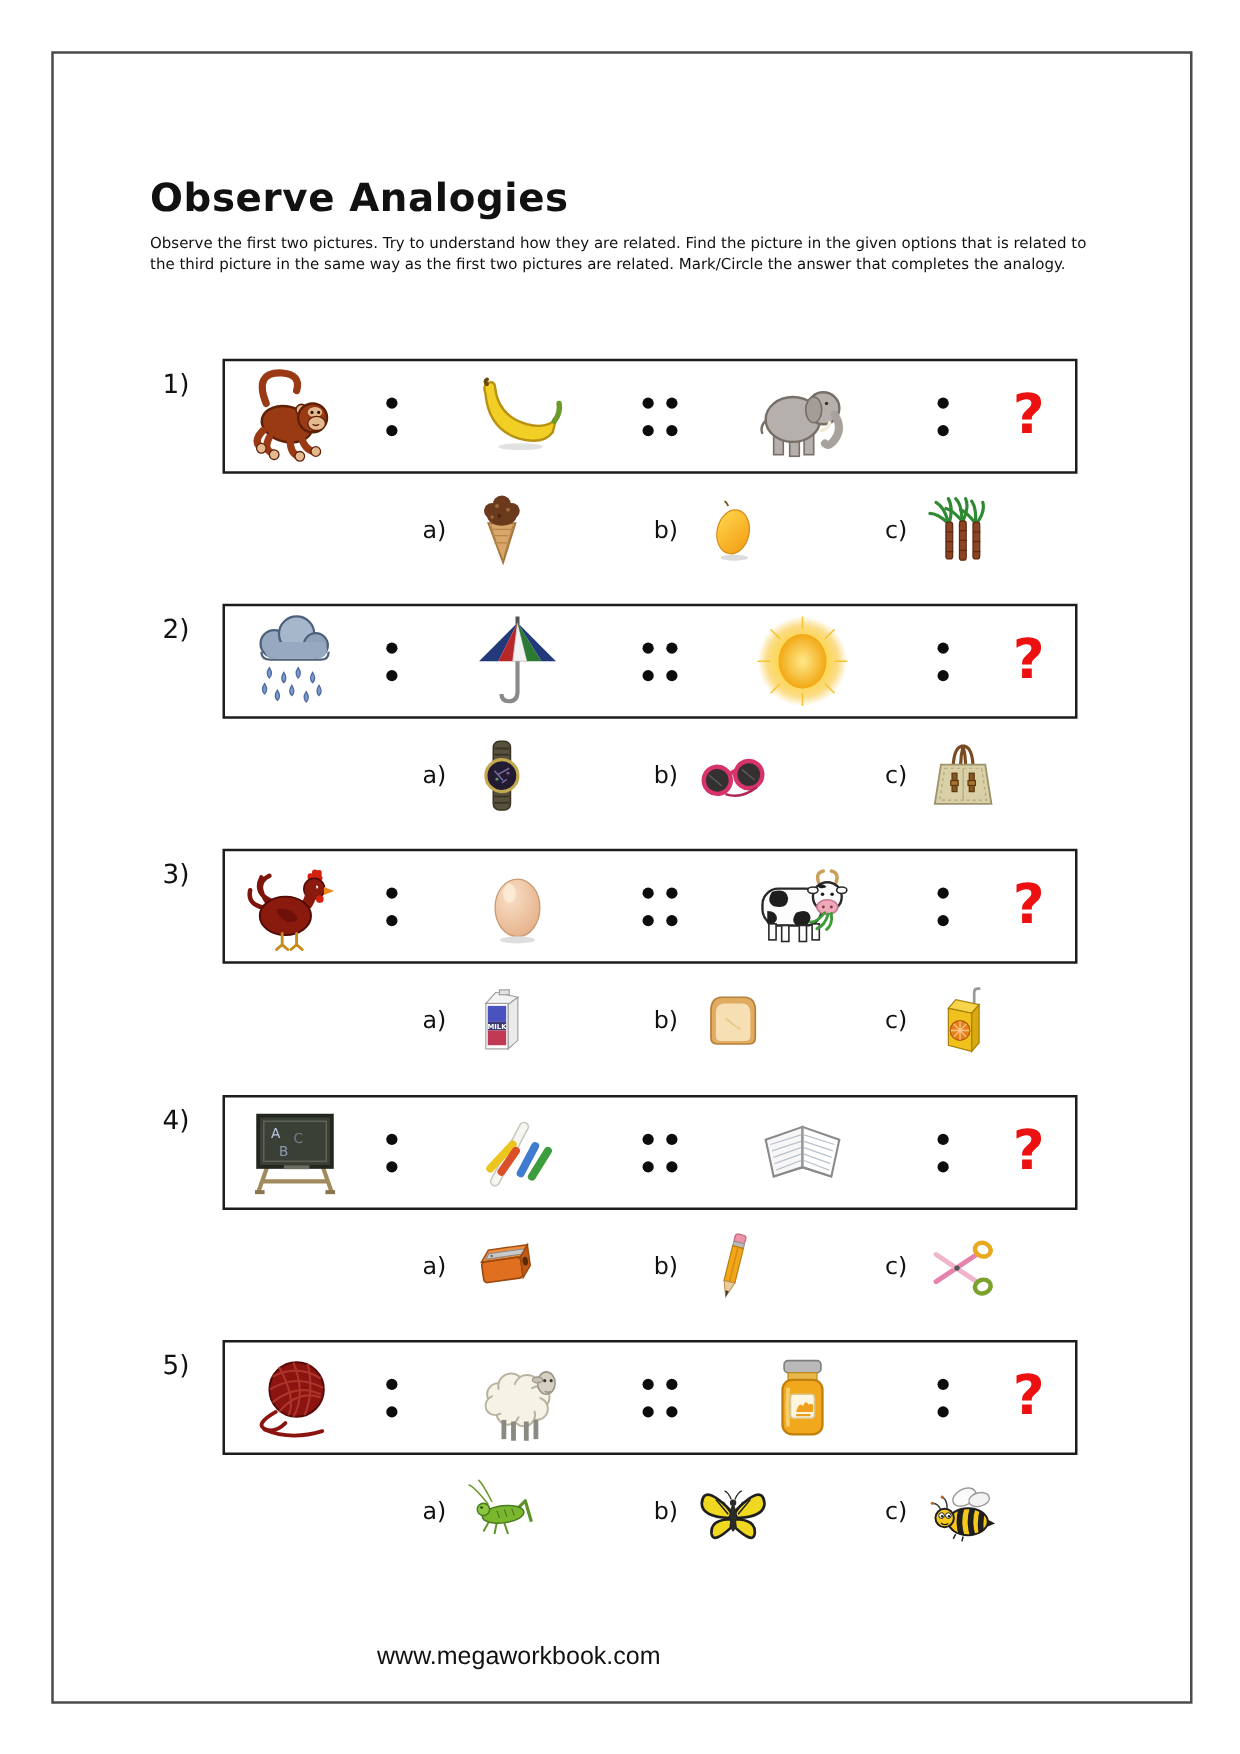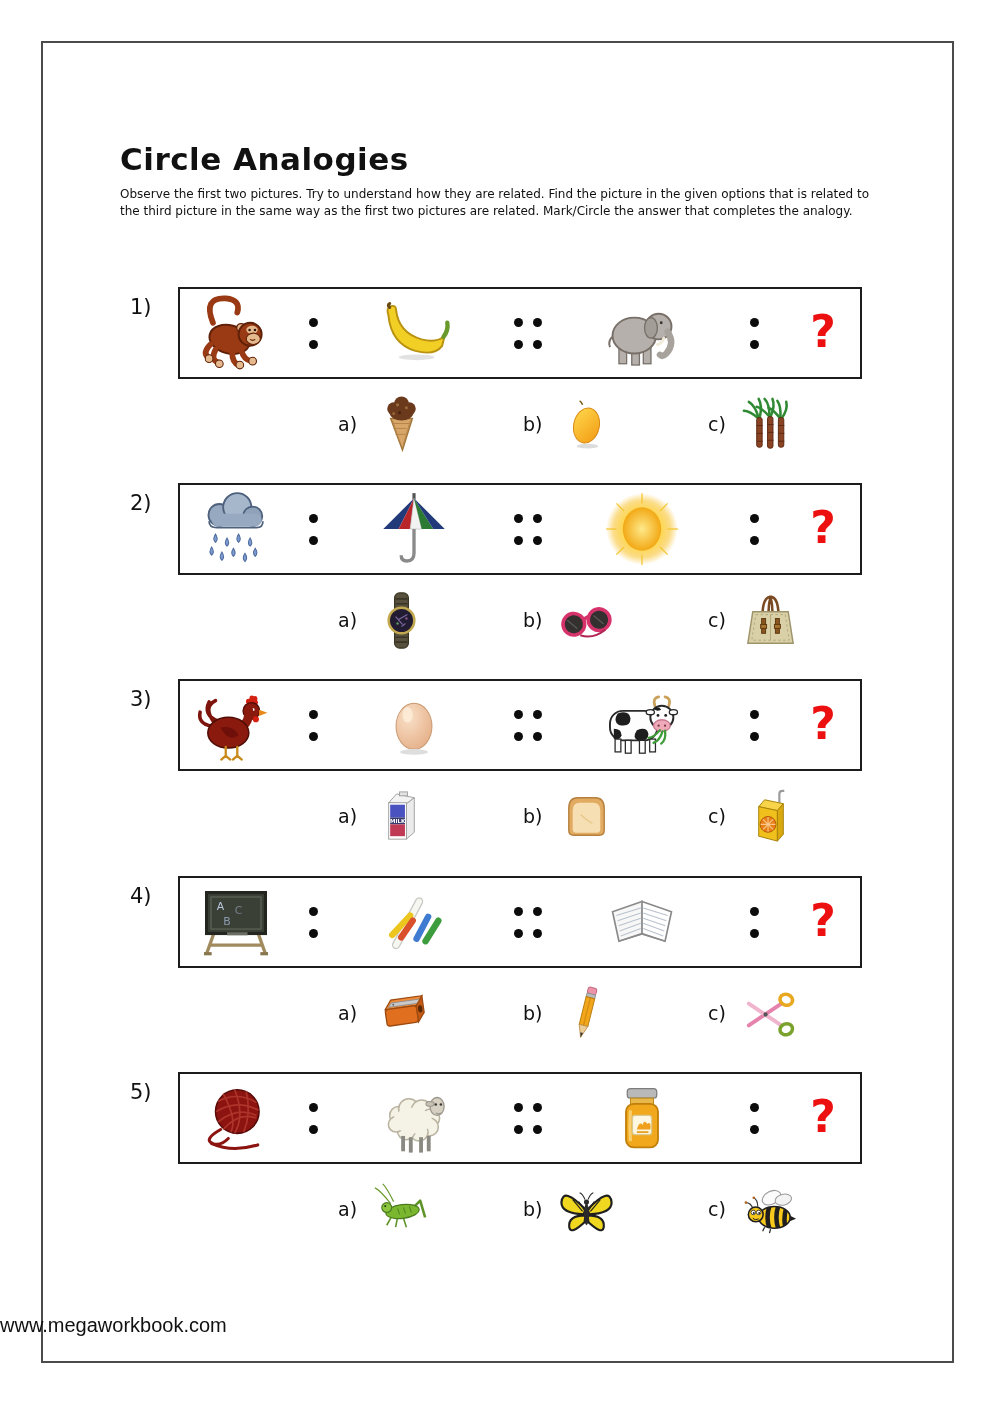--- a/index.html
+++ b/index.html
@@ -17,29 +17,29 @@
   .im{width:82px;height:82px}
   .io{width:63px;height:63px}
   .colon{display:flex;flex-direction:column;gap:13px}
   .colon i,.dcolon i{width:9px;height:9px;border-radius:50%;background:#0c0c0c;display:block}
   .dcolon{display:grid;grid-template-columns:9px 9px;gap:13px 10px}
   .qmark{font-size:44px;font-weight:700;color:#ec1010;transform:translateY(-2px)}
   .opts{position:absolute;top:100px;left:0;width:992px;height:74px}
   .opt{position:absolute;display:flex;align-items:center;gap:13px;height:74px}
   .ol{font-size:19px}
   .o-a{left:338px}.o-b{left:523px}.o-c{left:708px}
-  .footer{position:absolute;top:1314px;left:0;width:830px;font-size:20px;
+  .footer{position:absolute;top:1314px;left:0;width:830px;text-align:center;font-size:20px;
           font-family:"Liberation Sans",sans-serif}
   svg text{font-family:"DejaVu Sans",sans-serif}
 </style>
 </head>
 <body>
 
 <div class="frame"></div>
-<h1 class="title">Circle Analogies</h1>
+<h1 class="title">Observe Analogies</h1>
 <p class="instr">Observe the first two pictures. Try to understand how they are related. Find the picture in the given options that is related to the third picture in the same way as the first two pictures are related.  Mark/Circle the answer that completes the analogy.</p>
 
 <div class="question" style="top:287px">
   <div class="qnum">1)</div>
   <div class="qbox">
     <svg class="im" viewBox="0 0 64 64">
       <path d="M14 24 Q6 4 24 5 Q36 6 33 16" fill="none" stroke="#9a3a14" stroke-width="4.5" stroke-linecap="round"></path>
       <ellipse cx="27" cy="37" rx="16" ry="11" fill="#9a3a14" stroke="#5f2008" stroke-width="1.5" transform="rotate(14 27 37)"></ellipse>
       <path d="M36 45 q2 8 8 9" stroke="#9a3a14" stroke-width="4.5" fill="none" stroke-linecap="round"></path>
       <path d="M29 47 q0 8 5 10" stroke="#9a3a14" stroke-width="4.5" fill="none" stroke-linecap="round"></path>

